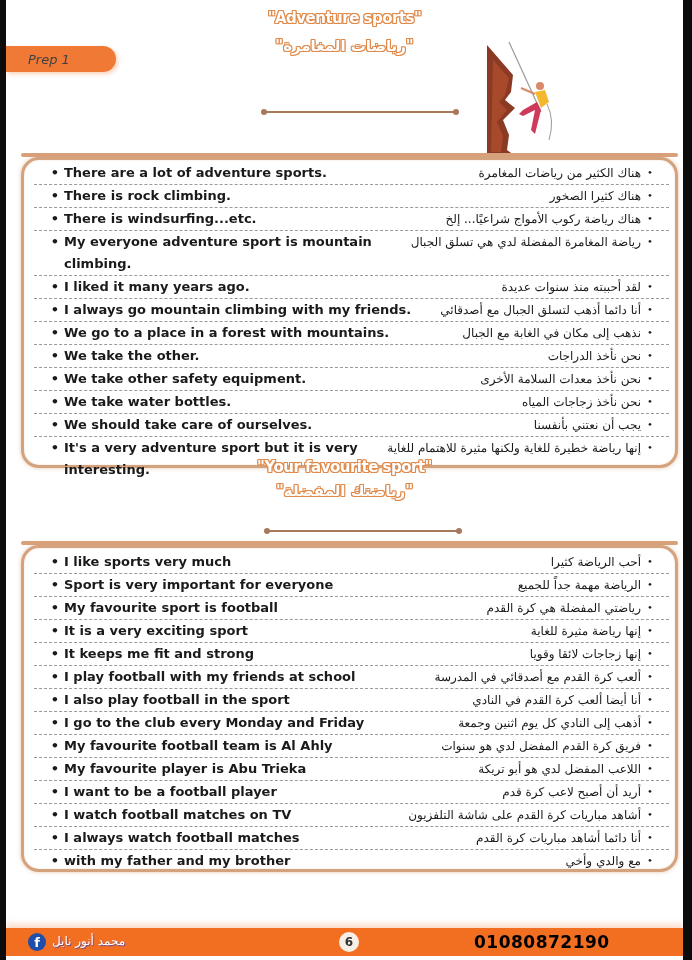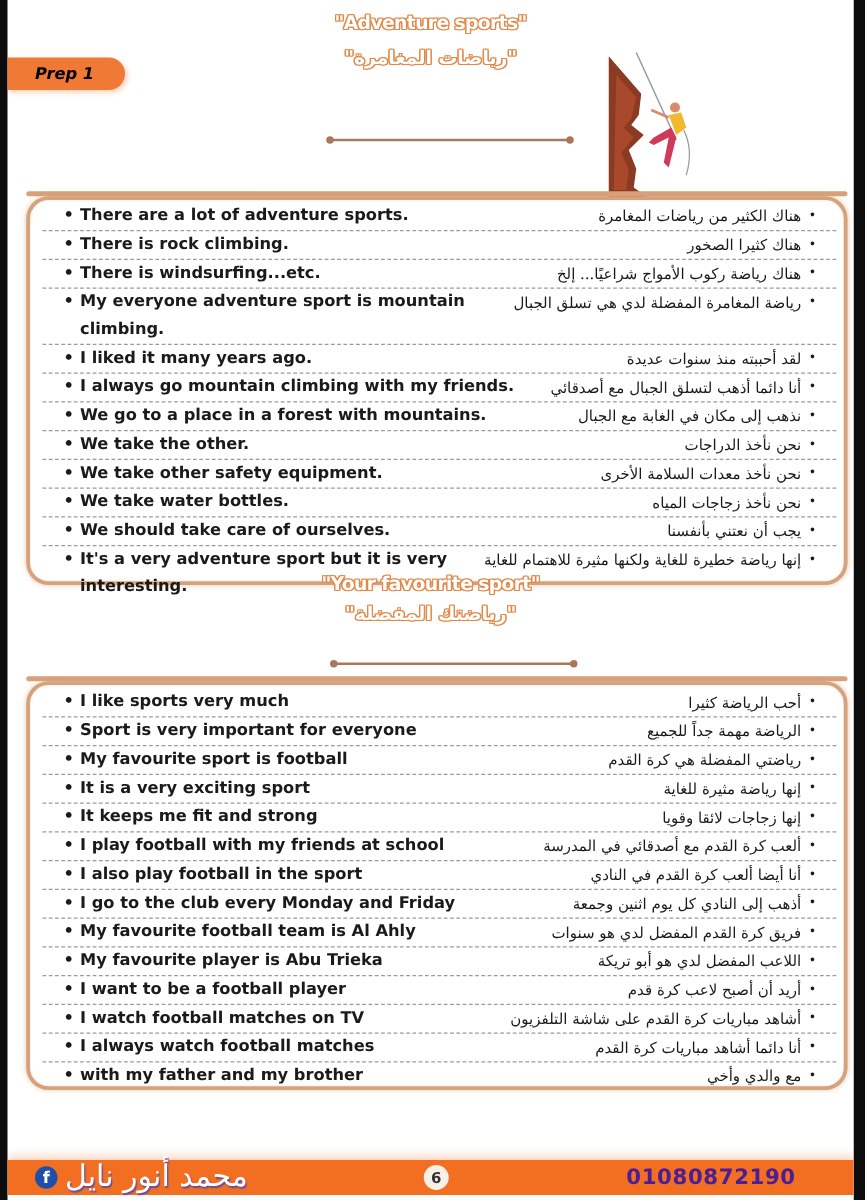--- a/index.html
+++ b/index.html
@@ -8,24 +8,24 @@
     background: #0c0c0c;
     font-family: "DejaVu Sans", sans-serif;
     position: relative;
   }
   .page {
     position: absolute; left: 6px; top: 0; width: 677px; height: 960px;
     background: #ffffff; overflow: hidden;
   }
   
   .prep-badge {
-    position: absolute; left: 0; top: 46px; width: 94px; height: 26px;
+    position: absolute; left: 0; top: 46px; width: 110px; height: 26px;
     background: #f07a35; border-radius: 0 14px 14px 0;
     box-shadow: 2px 2px 4px rgba(240,122,53,0.35);
-    color: #000000; font-weight: bold; font-size: 13px;
+    color: #404040; font-weight: normal; font-size: 13px;
     display: flex; align-items: center; padding-left: 22px; box-sizing: border-box;
     font-family: "DejaVu Sans", sans-serif; font-style: italic;
   }
   .section-title {
     position: absolute; left: 0; width: 677px; text-align: center;
   }
   .title-en {
     display: inline-block; color: #fff; font-weight: bold;
     font-size: 15px; font-family: "DejaVu Sans", sans-serif;
     -webkit-text-stroke: 0px;
@@ -84,39 +84,38 @@
   }
   .ar .dot { width: 18px; flex: none; text-align: center; font-size: 10px; }
 
   .footer {
     position: absolute; left: 0; top: 928px; width: 677px; height: 28px;
     background: #f26f22;
     box-shadow: 0 -4px 6px rgba(242,111,34,0.25);
   }
   .footer-name {
     position: absolute; left: 46px; top: 0; height: 28px; line-height: 26px;
-    color: #fff; font-size: 24px; font-family: "DejaVu Serif", serif;
+    color: #fff; font-size: 12px; font-family: "DejaVu Serif", serif;
     text-shadow: 1px 1px 1px #6b4a9a; direction: rtl;
   }
   .fb-icon {
     position: absolute; left: 22px; top: 5px; width: 18px; height: 18px;
     border-radius: 50%; background: #1f4fa8; color: #fff;
     font-weight: bold; font-size: 13px; text-align: center; line-height: 19px;
     font-family: "DejaVu Sans", sans-serif;
   }
   .page-num {
     position: absolute; left: 333px; top: 4px; width: 20px; height: 20px;
     border-radius: 50%; background: #f7f0e6; color: #333;
     font-size: 12px; font-weight: bold; text-align: center; line-height: 20px;
   }
   .phone {
     position: absolute; left: 468px; top: 0; height: 28px; line-height: 28px;
-    color: #4c1d95; font-size: 17px; font-weight: bold; letter-spacing: 0.5px;
+    color: #000000; font-size: 17px; font-weight: bold; letter-spacing: 0.5px;
     font-family: "DejaVu Sans", sans-serif;
-    margin-left: 27px;
   }
 </style>
 </head>
 <body>
 
 <div class="page">
 
   <div class="prep-badge">Prep 1</div>
 
   <div class="section-title" style="top:8px;">

